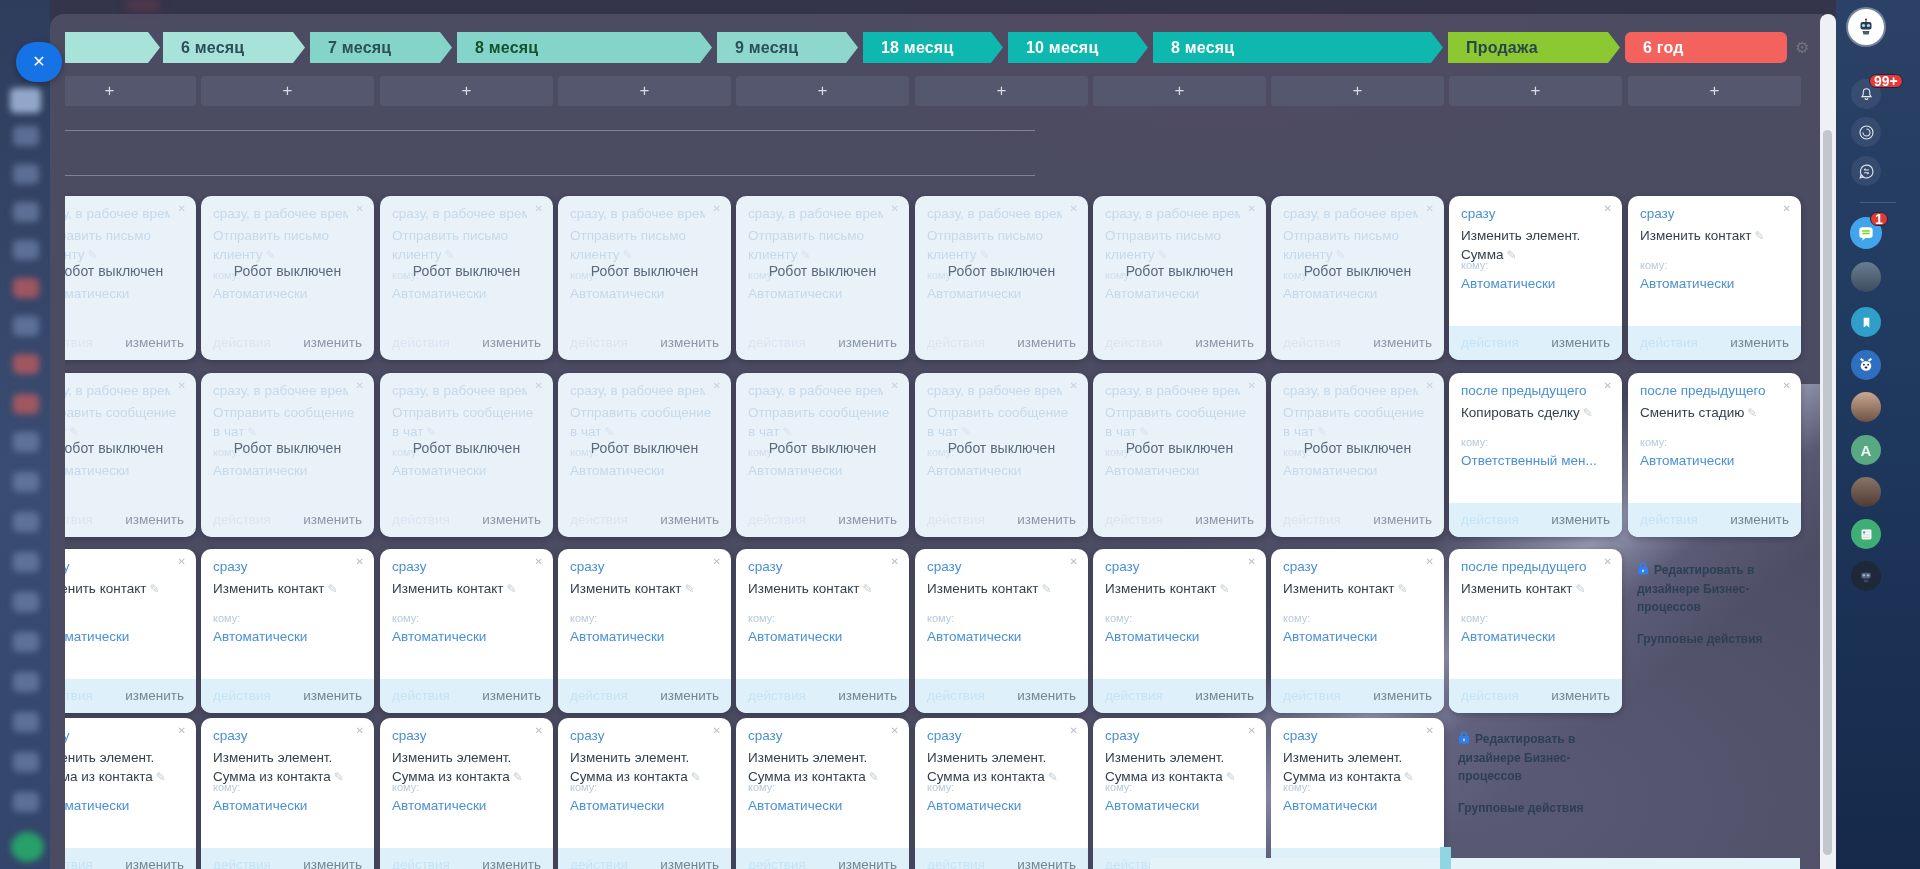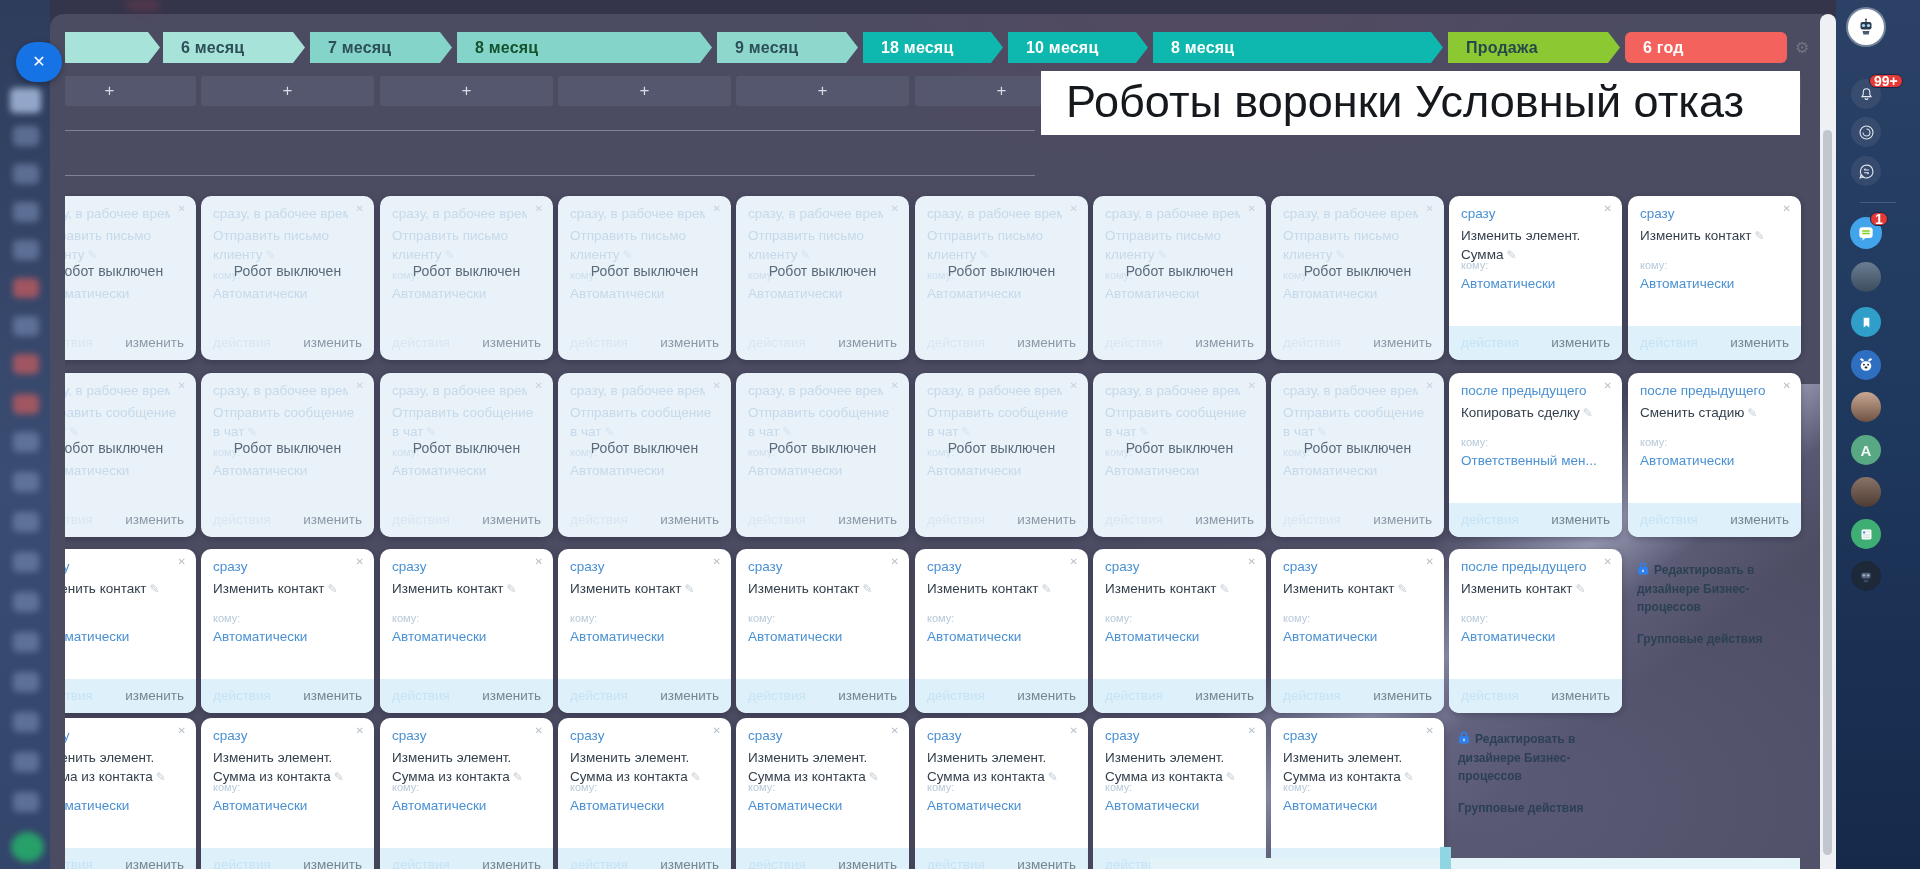--- a/index.html
+++ b/index.html
@@ -601,21 +601,20 @@
         </div>
         <div class="lock-note" style="left: 1393px; top: 716px;">
           <div class="line1"><span class="lock-ico"><svg width="12" height="13" viewBox="0 0 12 13">
                 <rect x="1" y="5" width="10" height="7.5" rx="1.5" fill="#2f80ed"></rect>
                 <path d="M3.5 5.2V3.7a2.5 2.5 0 0 1 5 0v1.5" fill="none" stroke="#2f80ed" stroke-width="1.6"></path>
                 <rect x="5.2" y="7.4" width="1.6" height="2.8" rx="0.8" fill="#cfe6ff"></rect>
               </svg></span><span>Редактировать в дизайнере Бизнес-процессов</span></div>
           <div class="line2">Групповые действия</div>
         </div>
       </div>
-    <div class="title-box">Роботы воронки Условный отказ</div>
     <div class="bottom-strip"></div>
     <div class="bottom-block"></div>
   </div>
 </div>
 
 <div class="close-btn">✕</div>
 
 <div class="scroll-strip">
   <div class="scroll-thumb"></div>
 </div>

